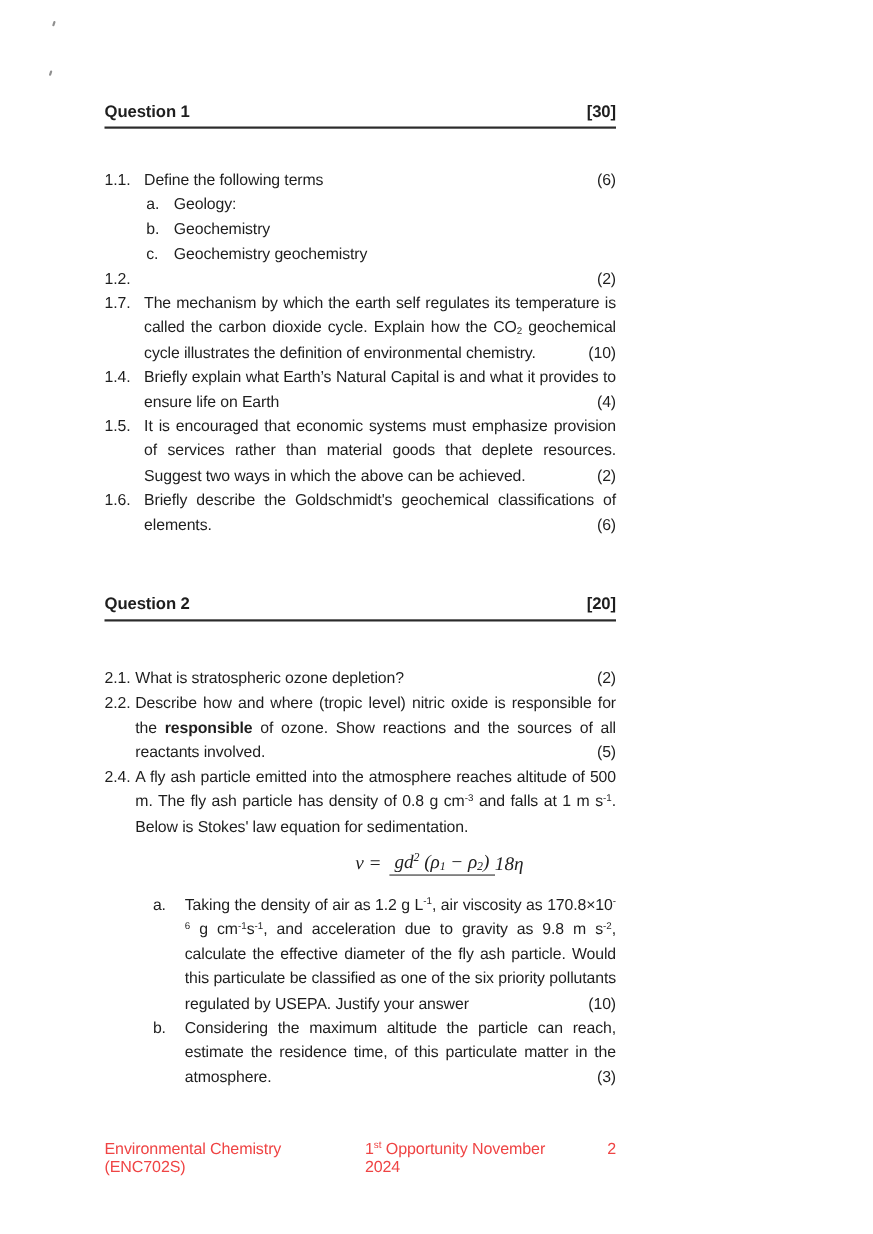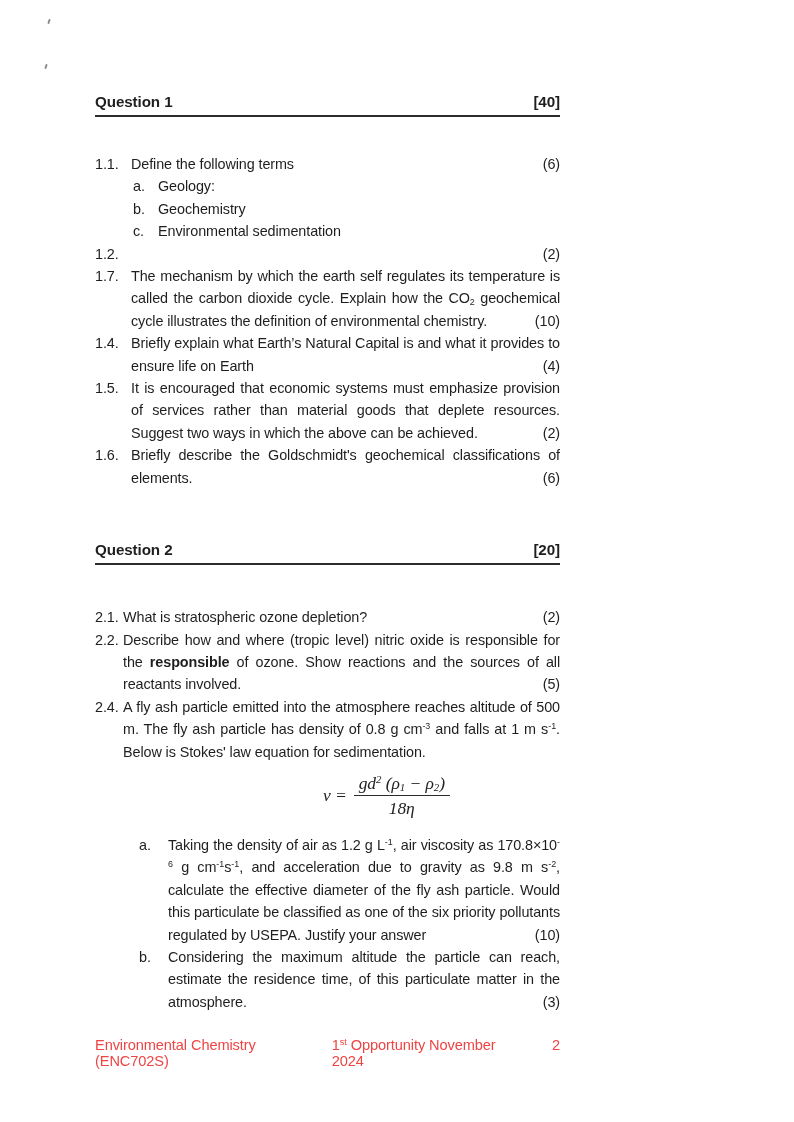--- a/index.html
+++ b/index.html
@@ -27,21 +27,21 @@
   .sub2{position:relative;margin-left:16px;padding-left:29px;line-height:22.4px;}
   .sub2 .lbl{position:absolute;left:0;top:0;}
   sup{font-size:0.62em;line-height:0;vertical-align:0.55em;letter-spacing:0;}
   sub{font-size:0.62em;line-height:0;vertical-align:-0.2em;letter-spacing:0;}
   b{font-weight:700;}
   .formula{
     margin:10px 0 16px 200px;display:flex;align-items:center;
     font-family:"Liberation Serif",serif;font-style:italic;font-size:17.5px;color:#222;
   }
   .formula .lhs{margin-right:7px;}
-  .frac{display:inline-flex;flex-direction:column;text-align:center;}
+  .frac{display:inline-flex;flex-direction:row;text-align:center;}
   .frac .numer{border-bottom:1.5px solid #2b2b2b;padding:0 5px 2px 5px;line-height:20px;}
   .frac .denom{padding-top:2px;line-height:20px;}
   .footer{
     position:absolute;left:95px;right:92px;top:1037px;
     display:flex;justify-content:space-between;font-size:14.6px;color:#ef4444;
   }
   .footer .fr{display:flex;}
   .pagenum{margin-left:22px;}
   .speck{position:absolute;background:#8f8f8f;width:2px;height:5px;border-radius:1px;}
   .s1{left:48px;top:19px;transform:rotate(18deg);}
@@ -52,42 +52,42 @@
 
 <div class="page">
   <div class="speck s1"></div>
   <div class="speck s2"></div>
 
   <div class="content">
 
     <section>
       <header class="qhead">
         <span>Question 1</span>
-        <span>[40]</span>
+        <span>[30]</span>
       </header>
       <div class="qbody">
 
         <div class="item">
           <span class="num">1.1.</span>
           <div class="body">
             <span><span>Define the following terms</span></span>
             <span class="marks">(6)</span>
           </div>
           <div>
             <div class="sub">
               <span class="lbl">a.</span>
               <span><span>Geology:</span></span>
             </div>
             <div class="sub">
               <span class="lbl">b.</span>
               <span><span>Geochemistry</span></span>
             </div>
             <div class="sub">
               <span class="lbl">c.</span>
-              <span><span>Environmental sedimentation</span></span>
+              <span><span>Geochemistry geochemistry</span></span>
             </div>
           </div>
         </div>
 
         <div class="item">
           <span class="num">1.2.</span>
           <div class="body">
             <span class="marks">(2)</span>
           </div>
         </div>

